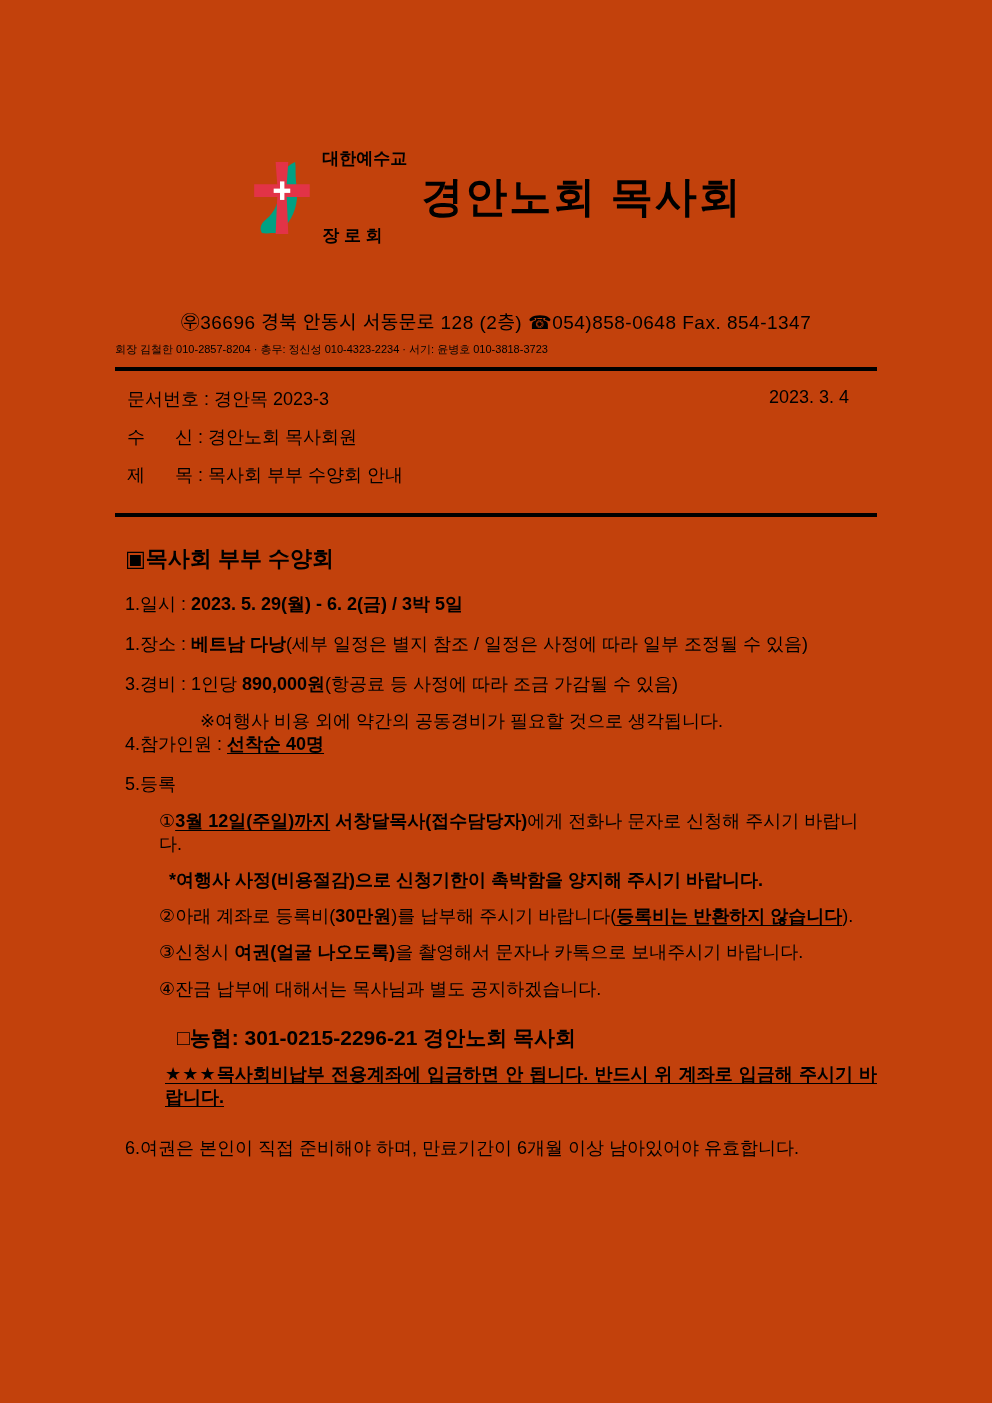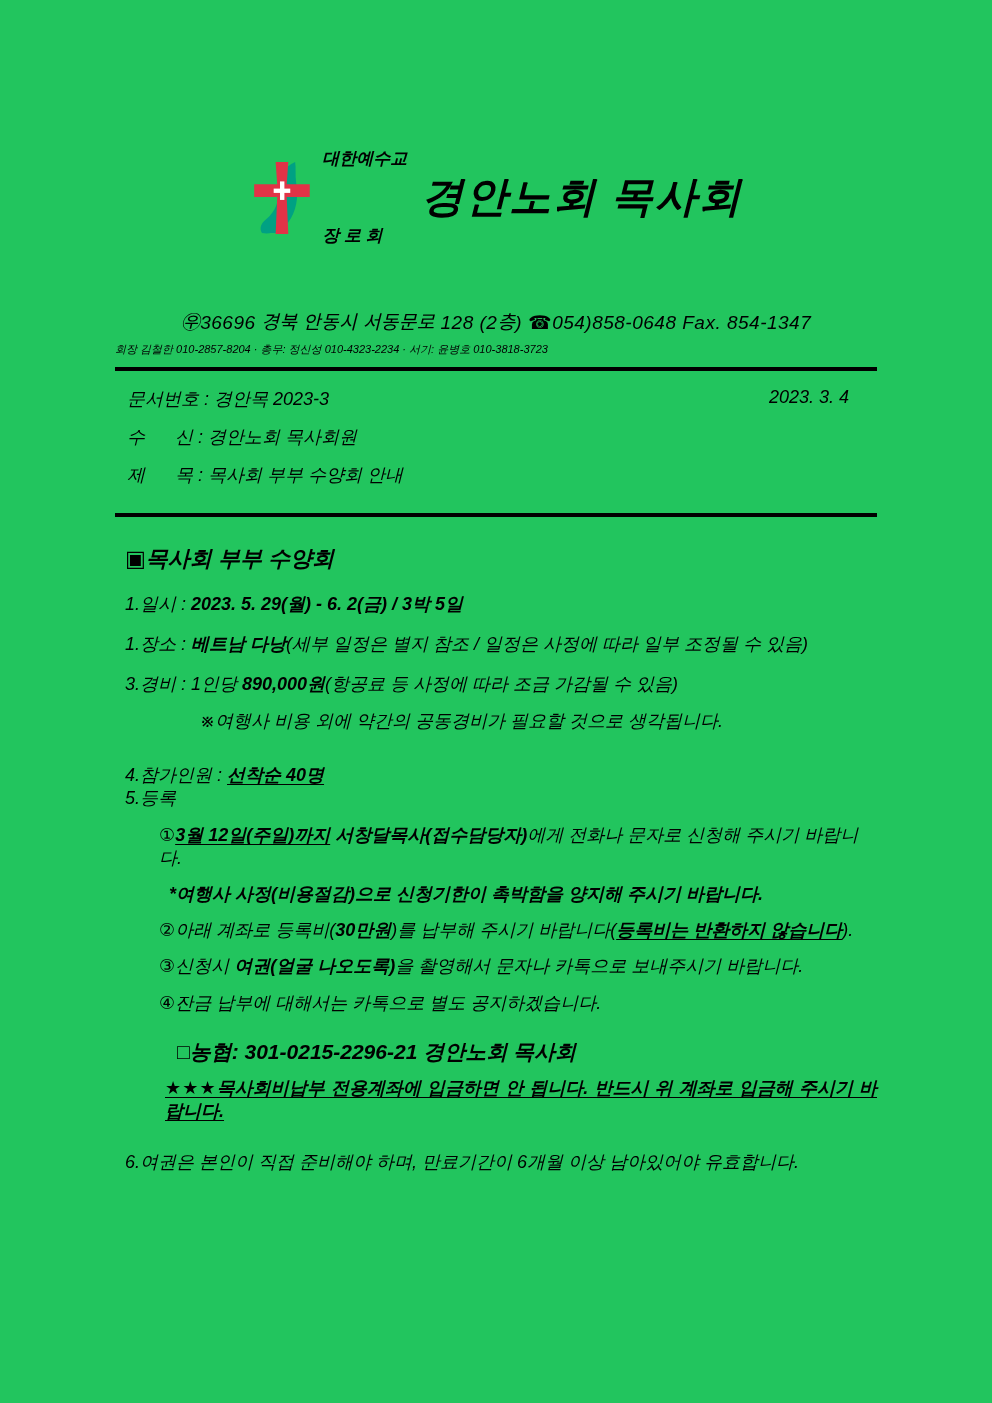--- a/index.html
+++ b/index.html
@@ -1,17 +1,17 @@
 <!DOCTYPE html>
 <html><head>
 <meta charset="utf-8">
 <style>
   html,body {margin:0; padding:0; background:#888;}
-  .page {position:relative; width:992px; height:1403px; background:#22c55e; margin:0 auto;
-         font-family:"Liberation Sans","DejaVu Sans",sans-serif; color:#000; overflow:hidden;font-style:italic;}
+  .page {position:relative; width:992px; height:1403px; background:#c2410c; margin:0 auto;
+         font-family:"Liberation Sans","DejaVu Sans",sans-serif; color:#000; overflow:hidden;}
   .content {padding:0 115px;}
   
   .hdr {margin-top:95px; display:flex; justify-content:center; align-items:center; gap:10px;}
   .logo {width:63px; height:78px; flex:0 0 auto;}
   .denom {font-size:17px; font-weight:bold; line-height:1.5; white-space:pre;}
   .title {font-size:42px; font-weight:bold; letter-spacing:2px; margin-left:4px;}
   .addr {text-align:center; font-size:19px; margin-top:12px; letter-spacing:0.5px;}
   .contacts {text-align:left; font-size:11px; margin-top:8px;}
   .rule {border:none; border-top:4px solid #000; margin:10px 0 0 0;}
   .rule2 {border:none; border-top:4px solid #000; margin:2px 0 0 0;}
@@ -78,26 +78,26 @@
 
     <hr class="rule2" style="border-top-color: rgb(0, 0, 0);">
 
 
     <div class="blines">
         <div class="bline" style="font-size: 22px;"><span class="b">▣목사회 부부 수양회</span></div>
         <div class="bline" style="margin-top: 20px;"><span>1.일시 : </span><span class="b">2023. 5. 29(월) - 6. 2(금) / 3박 5일</span></div>
         <div class="bline" style="margin-top: 17px;"><span>1.장소 : </span><span class="b">베트남 다낭</span><span>(세부 일정은 별지 참조 / 일정은 사정에 따라 일부 조정될 수 있음)</span></div>
         <div class="bline" style="margin-top: 17px;"><span>3.경비 : 1인당 </span><span class="b">890,000원</span><span>(항공료 등 사정에 따라 조금 가감될 수 있음)</span></div>
         <div class="bline" style="margin-top: 14px; padding-left: 75px;"><span>※여행사 비용 외에 약간의 공동경비가 필요할 것으로 생각됩니다.</span></div>
-        <div class="bline" style="margin-top: 31px;"><span>4.참가인원 : </span><span class="b u">선착순 40명</span></div>
-        <div class="bline" style=""><span>5.등록</span></div>
+        <div class="bline" style="margin-top: 0;"><span>4.참가인원 : </span><span class="b u">선착순 40명</span></div>
+        <div class="bline" style="margin-top: 17px;"><span>5.등록</span></div>
         <div class="bline" style="margin-top: 14px; padding-left: 34px;"><span>①</span><span class="b u">3월 12일(주일)까지</span><span> </span><span class="b">서창달목사(접수담당자)</span><span>에게 전화나 문자로 신청해 주시기 바랍니다.</span></div>
         <div class="bline" style="margin-top: 13px; padding-left: 44px;"><span class="b">*여행사 사정(비용절감)으로 신청기한이 촉박함을 양지해 주시기 바랍니다.</span></div>
         <div class="bline" style="margin-top: 13px; padding-left: 34px;"><span>②아래 계좌로 등록비(</span><span class="b">30만원</span><span>)를 납부해 주시기 바랍니다(</span><span class="b u">등록비는 반환하지 않습니다</span><span>).</span></div>
         <div class="bline" style="margin-top: 13px; padding-left: 34px;"><span>③신청시 </span><span class="b">여권(얼굴 나오도록)</span><span>을 촬영해서 문자나 카톡으로 보내주시기 바랍니다.</span></div>
-        <div class="bline" style="margin-top: 13px; padding-left: 34px;"><span>④잔금 납부에 대해서는 카톡으로 별도 공지하겠습니다.</span></div>
+        <div class="bline" style="margin-top: 13px; padding-left: 34px;"><span>④잔금 납부에 대해서는 목사님과 별도 공지하겠습니다.</span></div>
         <div class="bline" style="margin-top: 24px; padding-left: 52px; font-size: 21px;"><span class="b">□농협: 301-0215-2296-21 경안노회 목사회</span></div>
         <div class="bline wrap" style="margin-top: 12px; padding-left: 40px;"><span class="b u">★★★목사회비납부 전용계좌에 입금하면 안 됩니다. 반드시 위 계좌로 입금해 주시기 바랍니다.</span></div>
         <div class="bline" style="margin-top: 28px;"><span>6.여권은 본인이 직접 준비해야 하며, 만료기간이 6개월 이상 남아있어야 유효합니다.</span></div>
       </div>
 
   </div>
 </div>
 
 </body></html>

